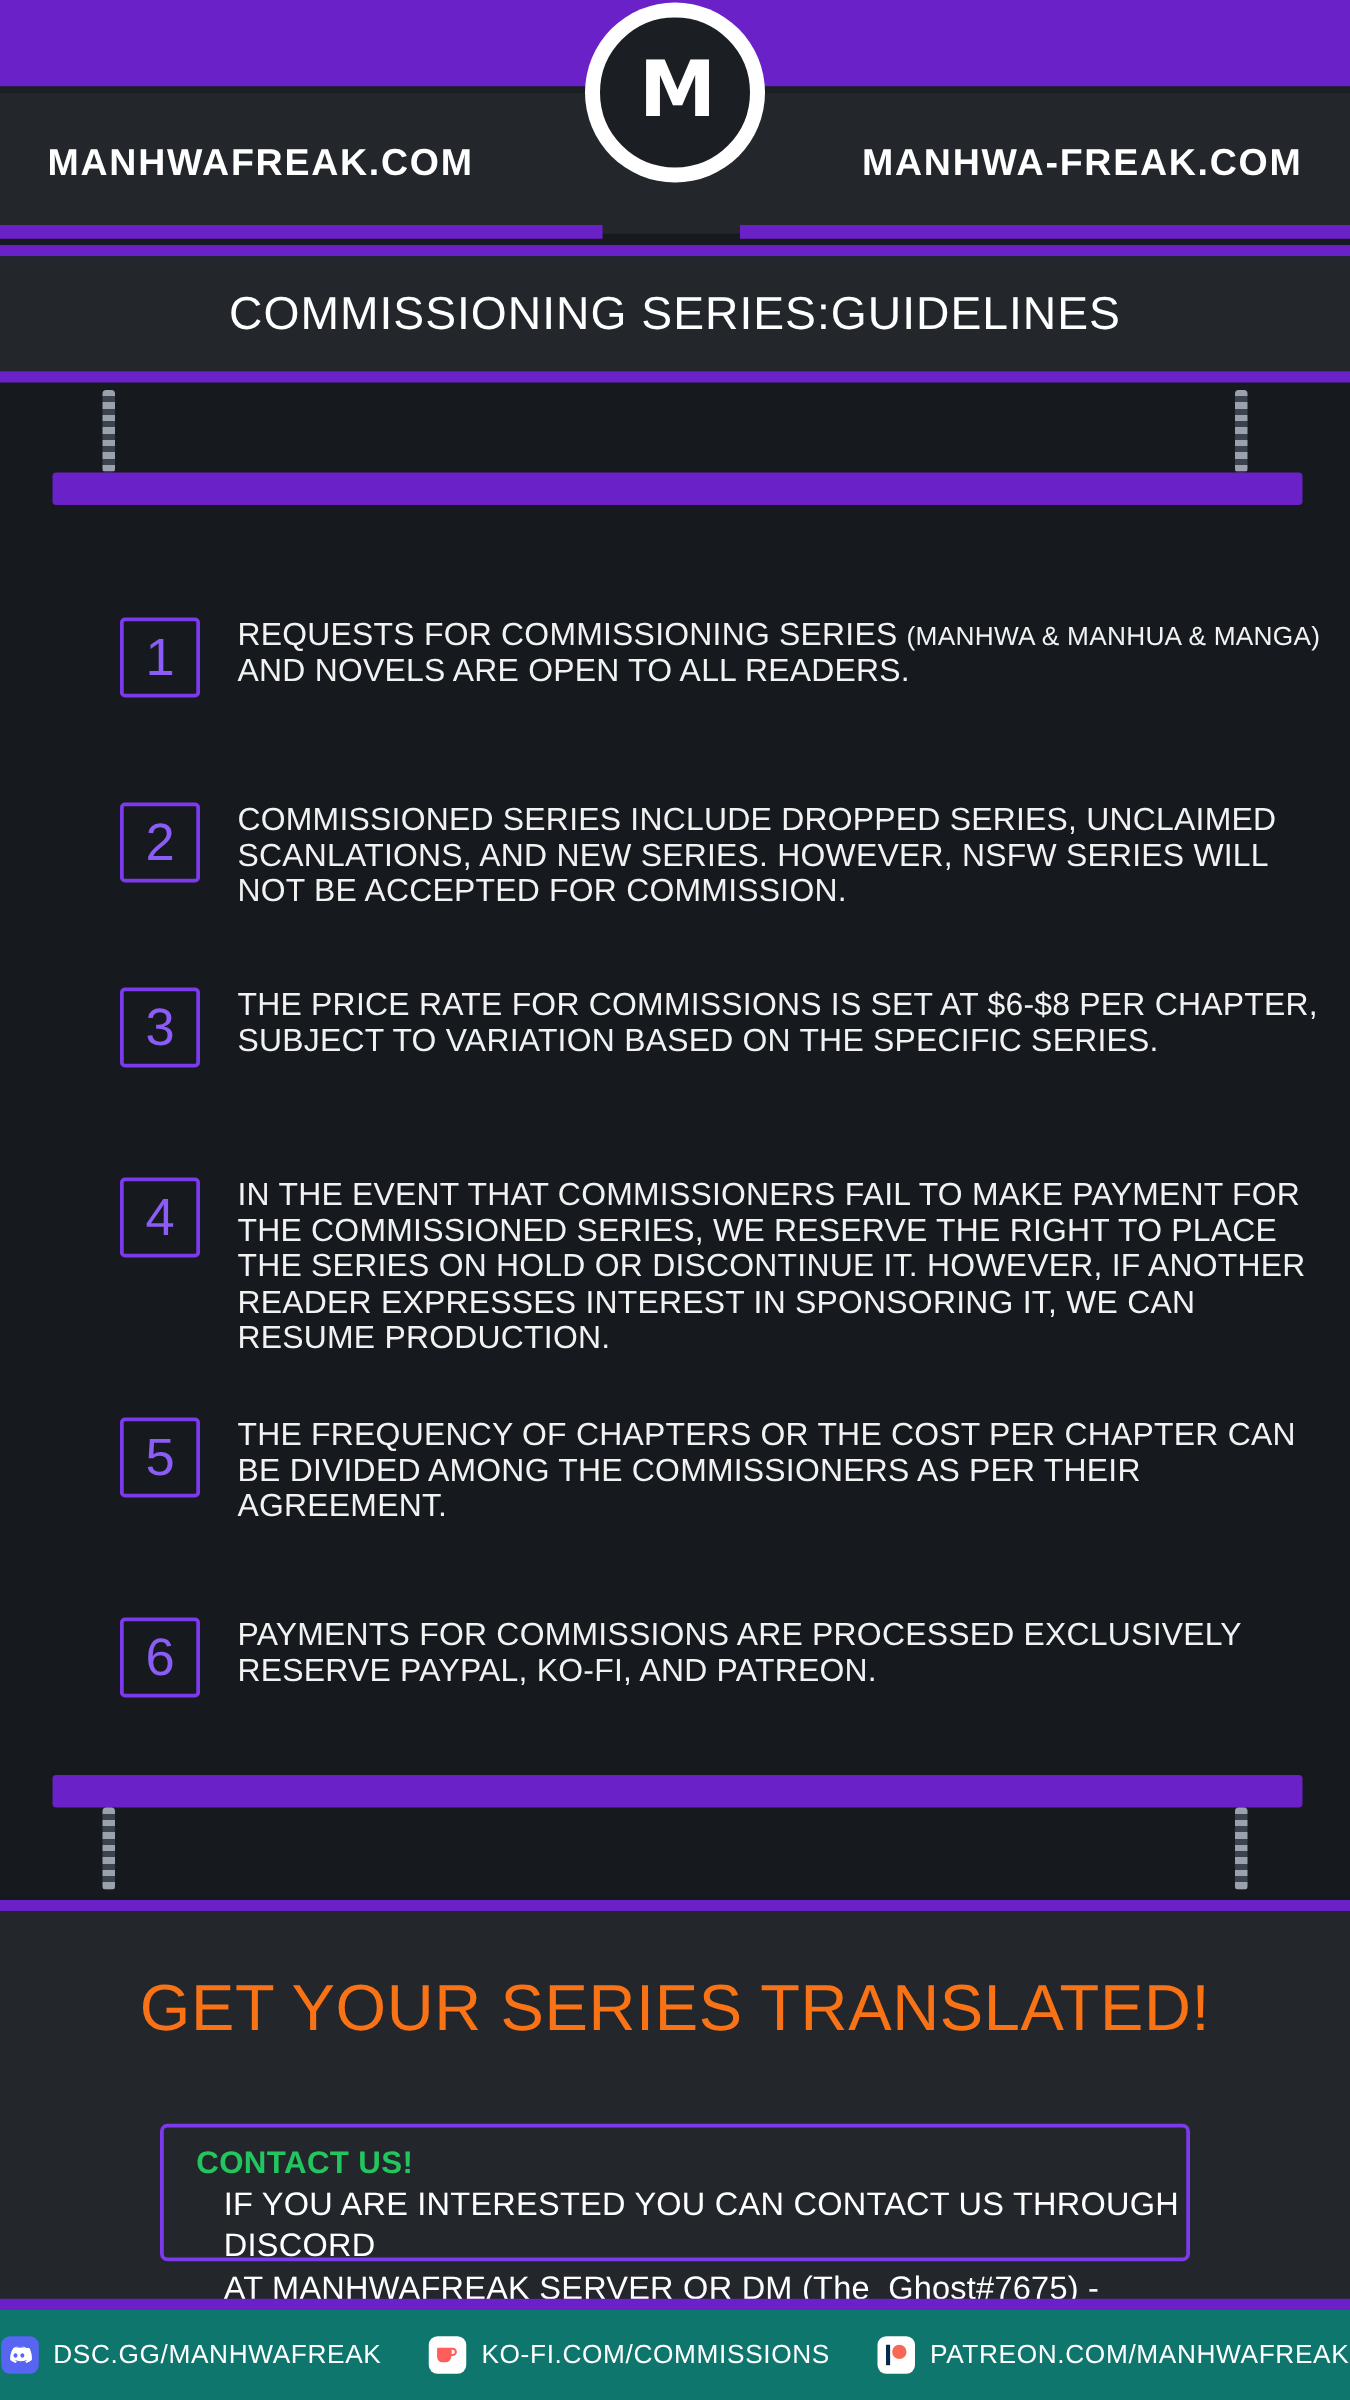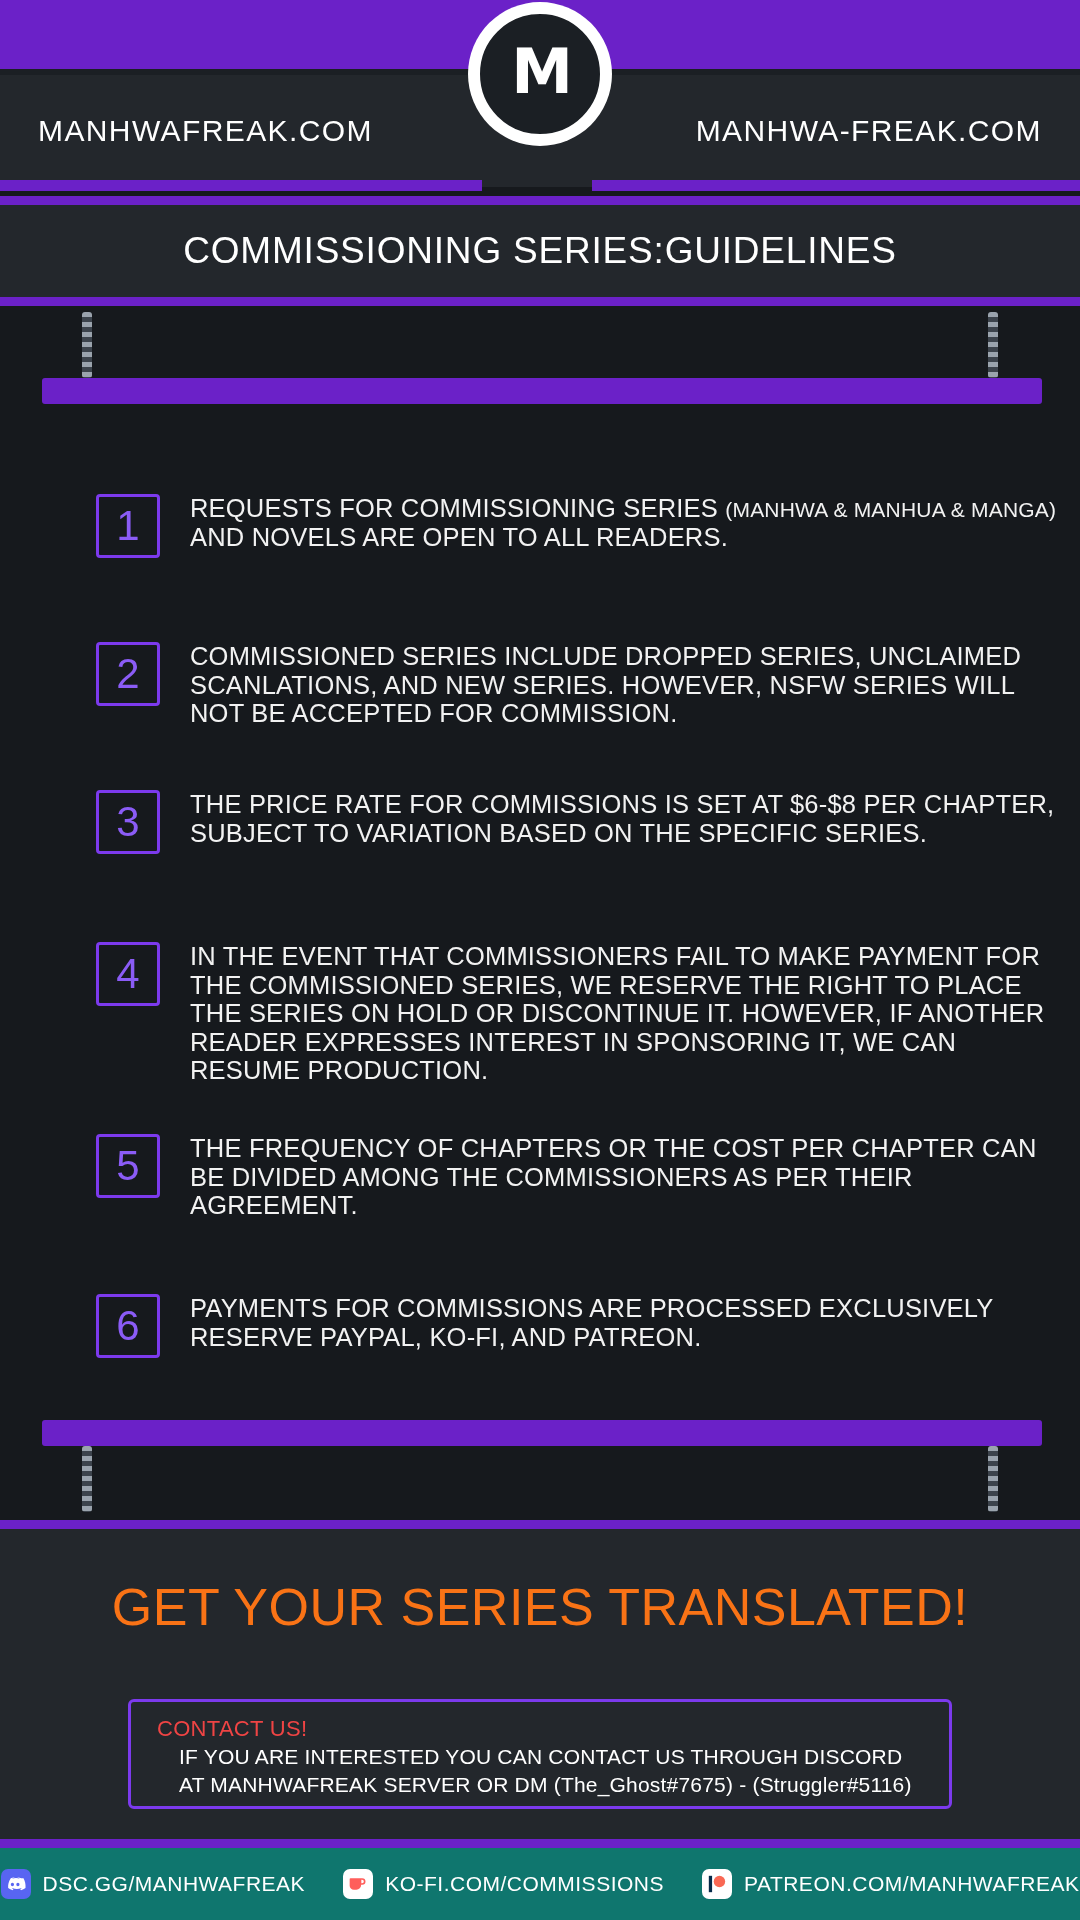--- a/index.html
+++ b/index.html
@@ -37,21 +37,21 @@
     background: #23272c;
     display: flex;
     align-items: center;
     justify-content: space-between;
     padding: 0 34px;
   }
   .site-name {
     color: #ffffff;
     font-size: 30px;
     letter-spacing: 1.4px;
-    font-weight: 400;
+    font-weight: 700;
   }
   .site-name.left { padding-left: 4px; }
   .site-name.right { padding-right: 4px; }
   .underbar {
     position: absolute;
     top: 180px;
     height: 11px;
     background: #6b21c8;
   }
   .underbar.l { left: 0; width: 482px; }
@@ -197,29 +197,29 @@
   .contact-box {
     position: absolute;
     left: 128px;
     top: 170px;
     width: 824px;
     height: 110px;
     border: 3px solid #7c3aed;
     border-radius: 6px;
   }
   .contact-title {
-    color: #ef4444;
-    font-size: 22px;
-    font-weight: 400;
+    color: #22c55e;
+    font-size: 25px;
+    font-weight: 700;
     padding: 14px 0 0 26px;
     letter-spacing: 0.3px;
   }
   .contact-body {
     color: #ffffff;
-    font-size: 21px;
+    font-size: 26px;
     line-height: 1.25;
     padding: 2px 0 0 48px;
     letter-spacing: 0.2px;
   }
 
   .social-bar {
     position: absolute;
     left: 0; top: 1848px;
     width: 1080px;
     height: 72px;

